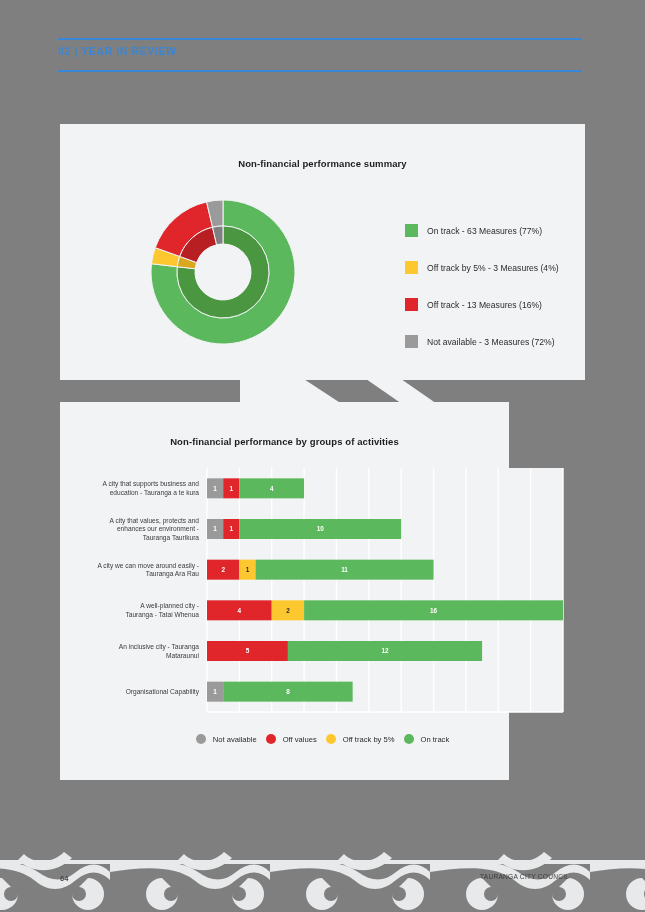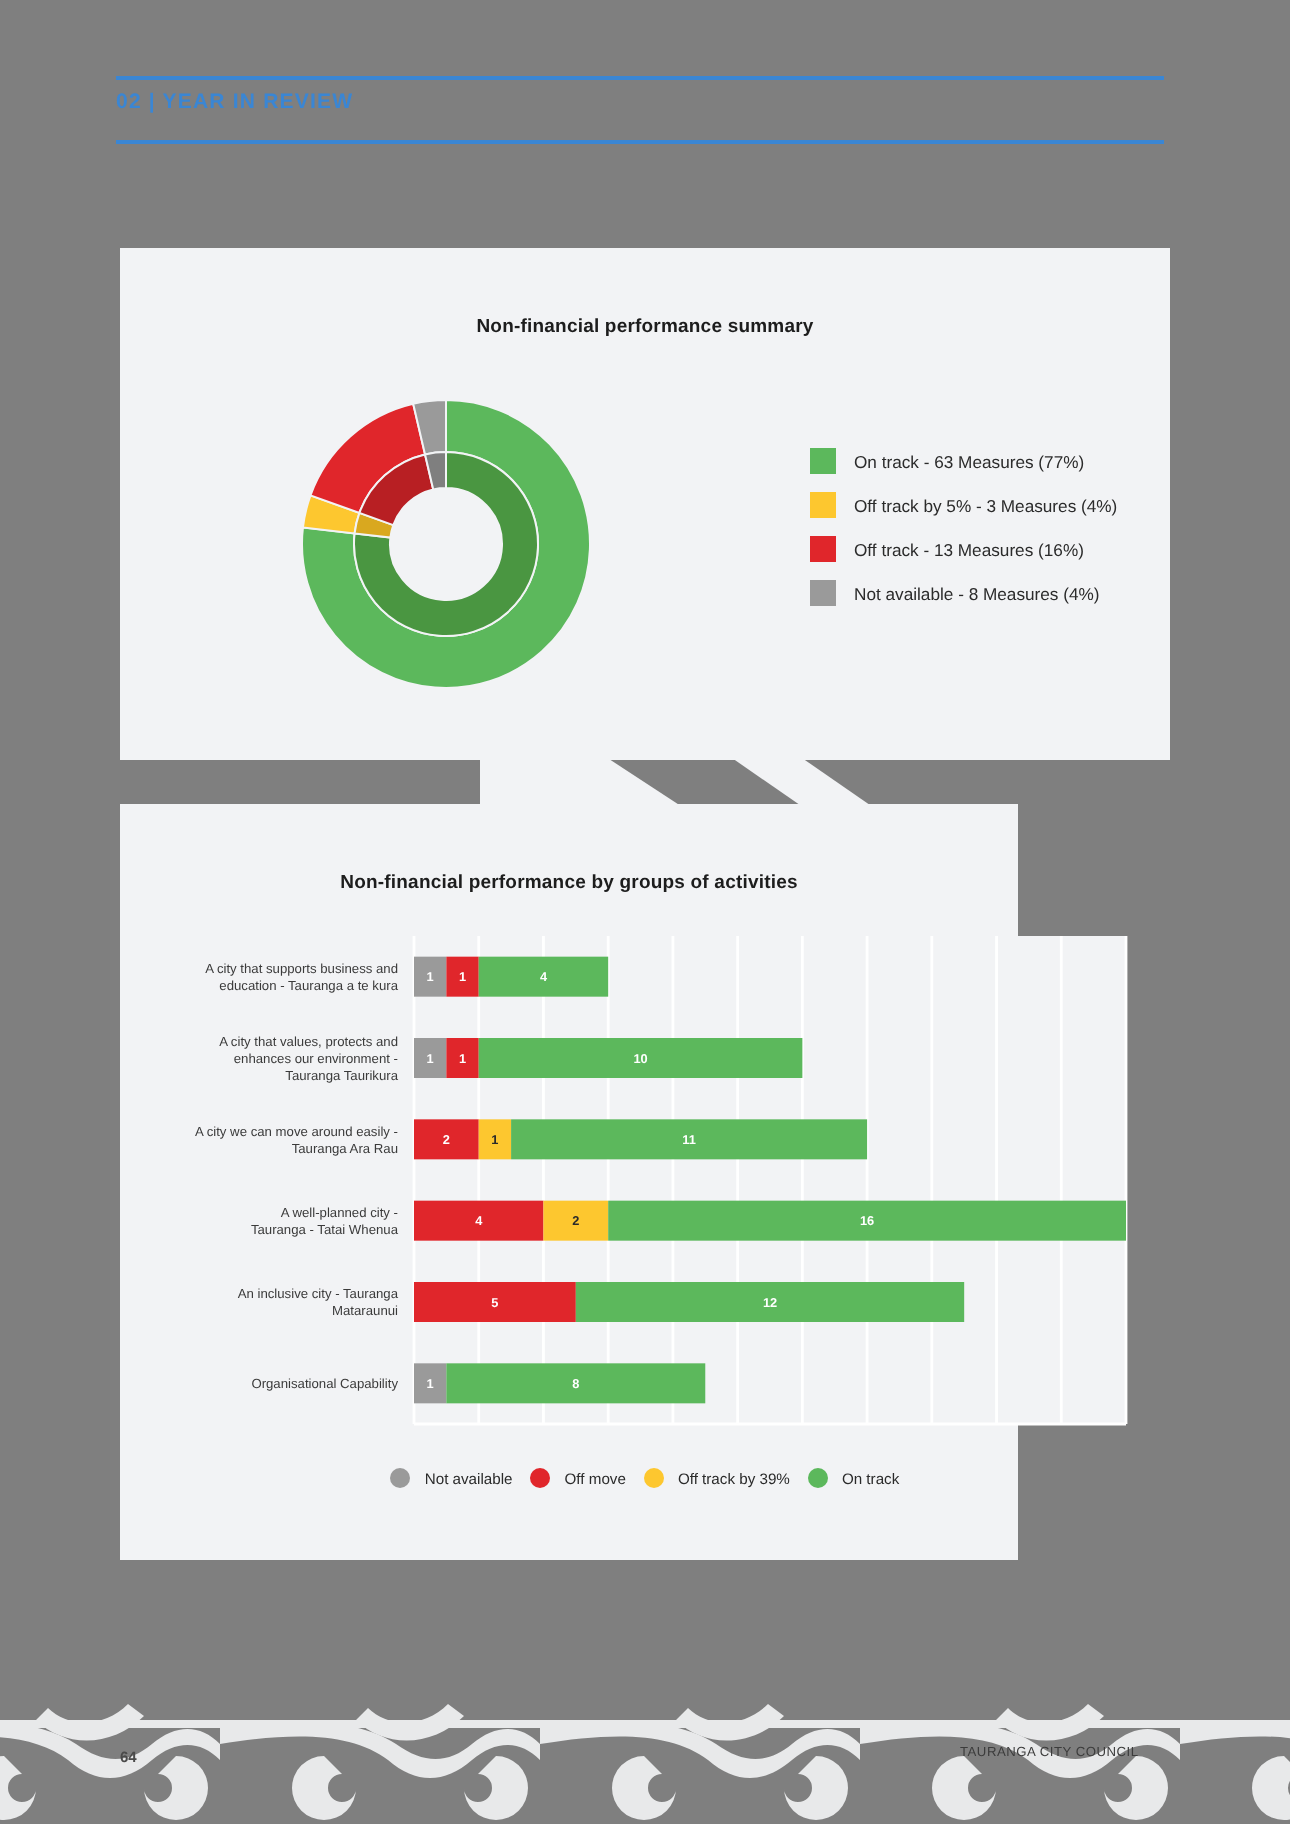--- a/index.html
+++ b/index.html
@@ -51,21 +51,21 @@
   
   #chevrons { position: absolute; left: 240px; top: 356px; width: 200px; height: 50px; }
 
   
   #donut-wrap { position: absolute; left: 20px; top: 52px; width: 300px; height: 190px; }
   #donut-svg { position: absolute; left: 0; top: 0; }
 
   
   #donut-legend {
     position: absolute; left: 345px; top: 100px;
-    display: flex; flex-direction: column; gap: 9px;
+    display: flex; flex-direction: column; gap: 24px;
   }
   .dl-row { display: flex; align-items: center; gap: 9px; }
   .dl-swatch { width: 13px; height: 13px; flex: 0 0 13px; }
   .dl-label { font-size: 8.6px; color: #2b2b2b; white-space: nowrap; }
 
   
   #bars-area { position: absolute; left: 0; top: 52px; width: 525px; height: 300px; }
   #bars-svg  { position: absolute; left: 0; top: 0; }
   .ylab { font-size: 6.6px; fill: #3b3b3b; }
   .barval { font-size: 6.4px; font-weight: bold; }
@@ -134,21 +134,21 @@
         <div class="dl-row">
           <span class="dl-swatch" style="background: rgb(253, 199, 47);"></span>
           <span class="dl-label">Off track by 5% - 3 Measures (4%)</span>
         </div>
         <div class="dl-row">
           <span class="dl-swatch" style="background: rgb(224, 38, 43);"></span>
           <span class="dl-label">Off track - 13 Measures (16%)</span>
         </div>
         <div class="dl-row">
           <span class="dl-swatch" style="background: rgb(154, 154, 154);"></span>
-          <span class="dl-label">Not available - 8 Measures (4%)</span>
+          <span class="dl-label">Not available - 3 Measures (72%)</span>
         </div>
       </div>
   </div>
 
   <svg id="chevrons" viewBox="0 0 200 50">
     <polygon points="0,14 50,14 105,50 0,50" fill="#f2f3f5"></polygon>
     <polygon points="113,14 148,14 200,50 165,50" fill="#f2f3f5"></polygon>
     <rect x="0" y="0" width="200" height="14" fill="#f2f3f5"></rect>
   </svg>
 
@@ -220,25 +220,25 @@
       </svg>
     </div>
 
     <div id="bars-legend">
         <div class="bl-row">
           <span class="bl-dot" style="background: rgb(154, 154, 154);"></span>
           <span class="bl-label">Not available</span>
         </div>
         <div class="bl-row">
           <span class="bl-dot" style="background: rgb(224, 38, 43);"></span>
-          <span class="bl-label">Off move</span>
+          <span class="bl-label">Off values</span>
         </div>
         <div class="bl-row">
           <span class="bl-dot" style="background: rgb(253, 199, 47);"></span>
-          <span class="bl-label">Off track by 39%</span>
+          <span class="bl-label">Off track by 5%</span>
         </div>
         <div class="bl-row">
           <span class="bl-dot" style="background: rgb(92, 184, 92);"></span>
           <span class="bl-label">On track</span>
         </div>
       </div>
   </div>
 
   <div id="footer">
     <svg id="footer-svg" width="645" height="92" viewBox="0 0 645 92">

